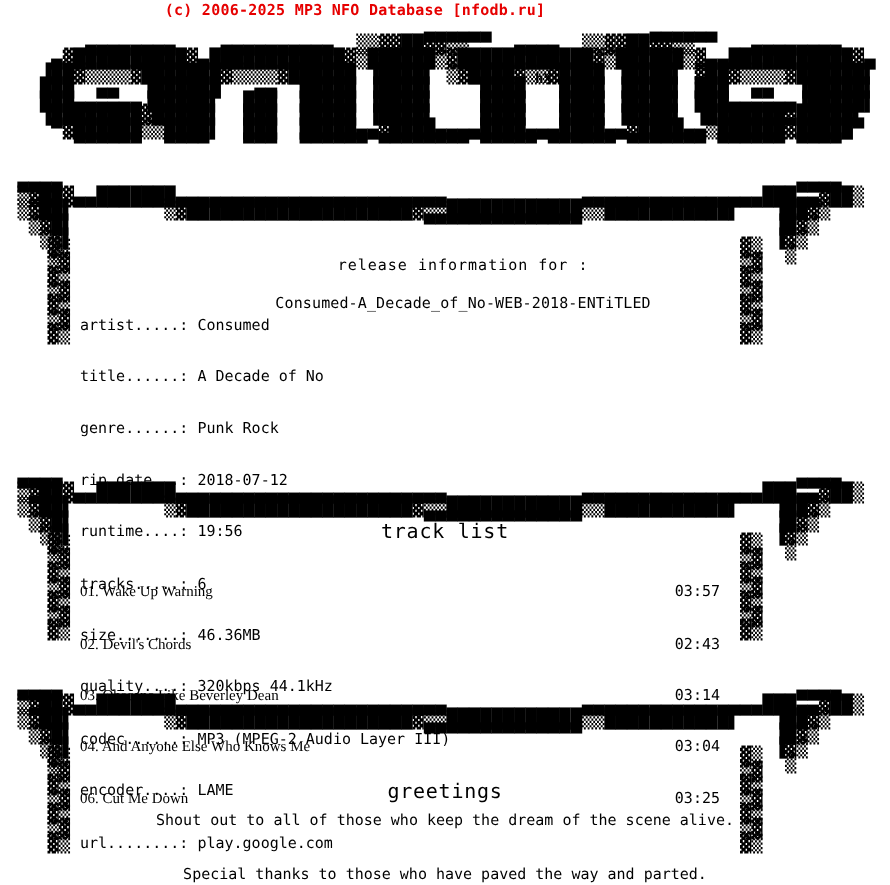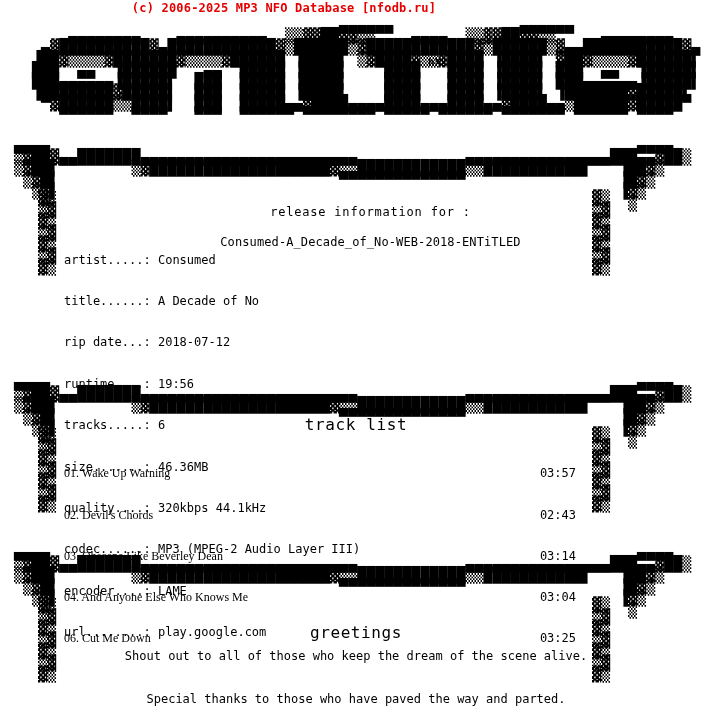--- a/index.html
+++ b/index.html
@@ -193,20 +193,21 @@
 ▓▒</div>
 
   <div class="rel-head">
     <span class="l1">release information for :</span><br>
     <span class="l2">Consumed-A_Decade_of_No-WEB-2018-ENTiTLED</span>
   </div>
 
   <div class="info">
     <span class="row"><span>artist.....:</span> <span>Consumed</span></span>
     <span class="row"><span>title......:</span> <span>A Decade of No</span></span>
+    <span class="row"><span>genre......:</span> <span>Punk Rock</span></span>
     <span class="row"><span>rip date...:</span> <span>2018-07-12</span></span>
     <span class="row"><span>runtime....:</span> <span>19:56</span></span>
     <span class="row"><span>tracks.....:</span> <span>6</span></span>
     <span class="row"><span>size.......:</span> <span>46.36MB</span></span>
     <span class="row"><span>quality....:</span> <span>320kbps 44.1kHz</span></span>
     <span class="row"><span>codec......:</span> <span>MP3 (MPEG-2 Audio Layer III)</span></span>
     <span class="row"><span>encoder....:</span> <span>LAME</span></span>
     <span class="row"><span>url........:</span> <span>play.google.com</span></span>
   </div>
 

